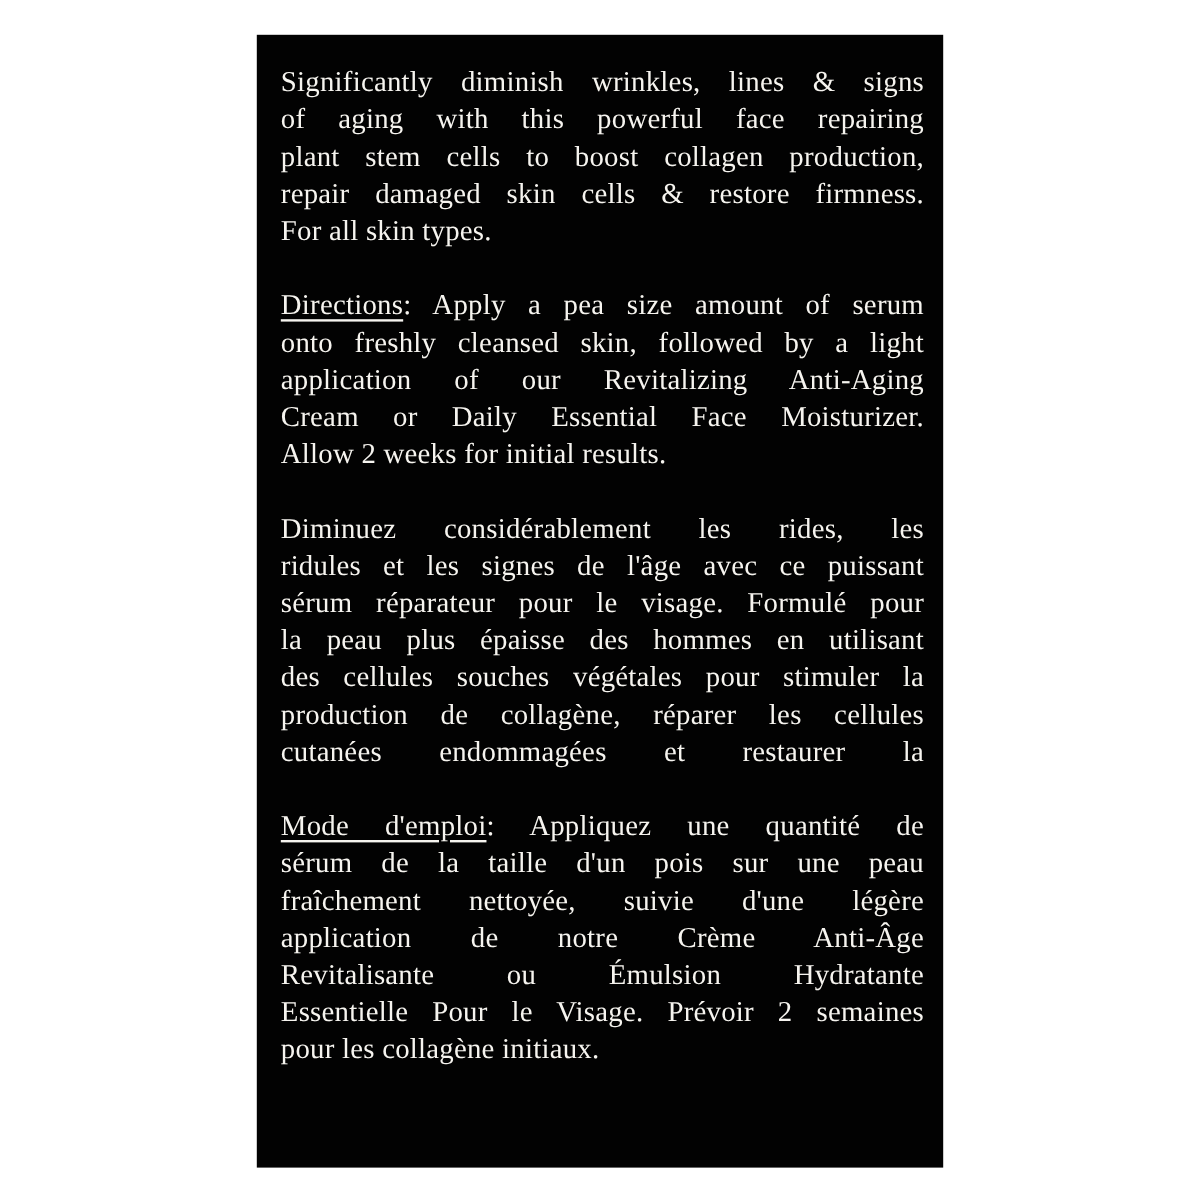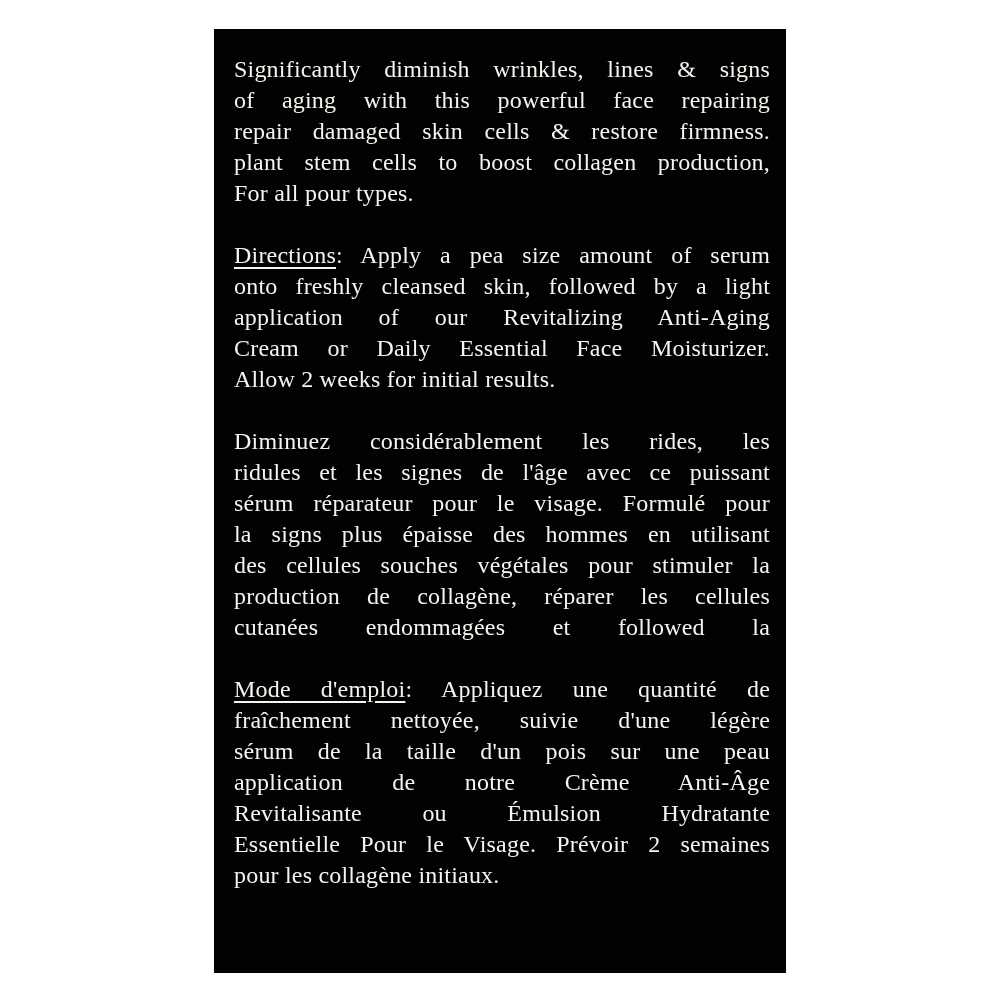--- a/index.html
+++ b/index.html
@@ -50,47 +50,47 @@
 </style>
 </head>
 <body>
 
 <div class="page">
   <div class="label-box">
 
     <div class="para">
       <div class="line">Significantly diminish wrinkles, lines &amp; signs</div>
       <div class="line">of aging with this powerful face repairing</div>
+      <div class="line">plant stem cells to boost collagen production,</div>
       <div class="line">repair damaged skin cells &amp; restore firmness.</div>
-      <div class="line">plant stem cells to boost collagen production,</div>
-      <div class="line last">For all pour types.</div>
+      <div class="line last">For all skin types.</div>
     </div>
 
     <div class="para">
       <div class="line"><span class="u">Directions</span><span>: Apply a pea size amount of serum</span></div>
       <div class="line">onto freshly cleansed skin, followed by a light</div>
       <div class="line">application of our Revitalizing Anti-Aging</div>
       <div class="line">Cream or Daily Essential Face Moisturizer.</div>
       <div class="line last">Allow 2 weeks for initial results.</div>
     </div>
 
     <div class="para">
       <div class="line">Diminuez considérablement les rides, les</div>
       <div class="line">ridules et les signes de l'âge avec ce puissant</div>
       <div class="line">sérum réparateur pour le visage. Formulé pour</div>
-      <div class="line">la signs plus épaisse des hommes en utilisant</div>
+      <div class="line">la peau plus épaisse des hommes en utilisant</div>
       <div class="line">des cellules souches végétales pour stimuler la</div>
       <div class="line">production de collagène, réparer les cellules</div>
-      <div class="line">cutanées endommagées et followed la</div>
+      <div class="line">cutanées endommagées et restaurer la</div>
     </div>
 
     <div class="para">
       <div class="line"><span class="u">Mode d'emploi</span><span>: Appliquez une quantité de</span></div>
+      <div class="line">sérum de la taille d'un pois sur une peau</div>
       <div class="line">fraîchement nettoyée, suivie d'une légère</div>
-      <div class="line">sérum de la taille d'un pois sur une peau</div>
       <div class="line">application de notre Crème Anti-Âge</div>
       <div class="line">Revitalisante ou Émulsion Hydratante</div>
       <div class="line">Essentielle Pour le Visage. Prévoir 2 semaines</div>
       <div class="line last">pour les collagène initiaux.</div>
     </div>
 
   </div>
 </div>
 
 </body></html>

